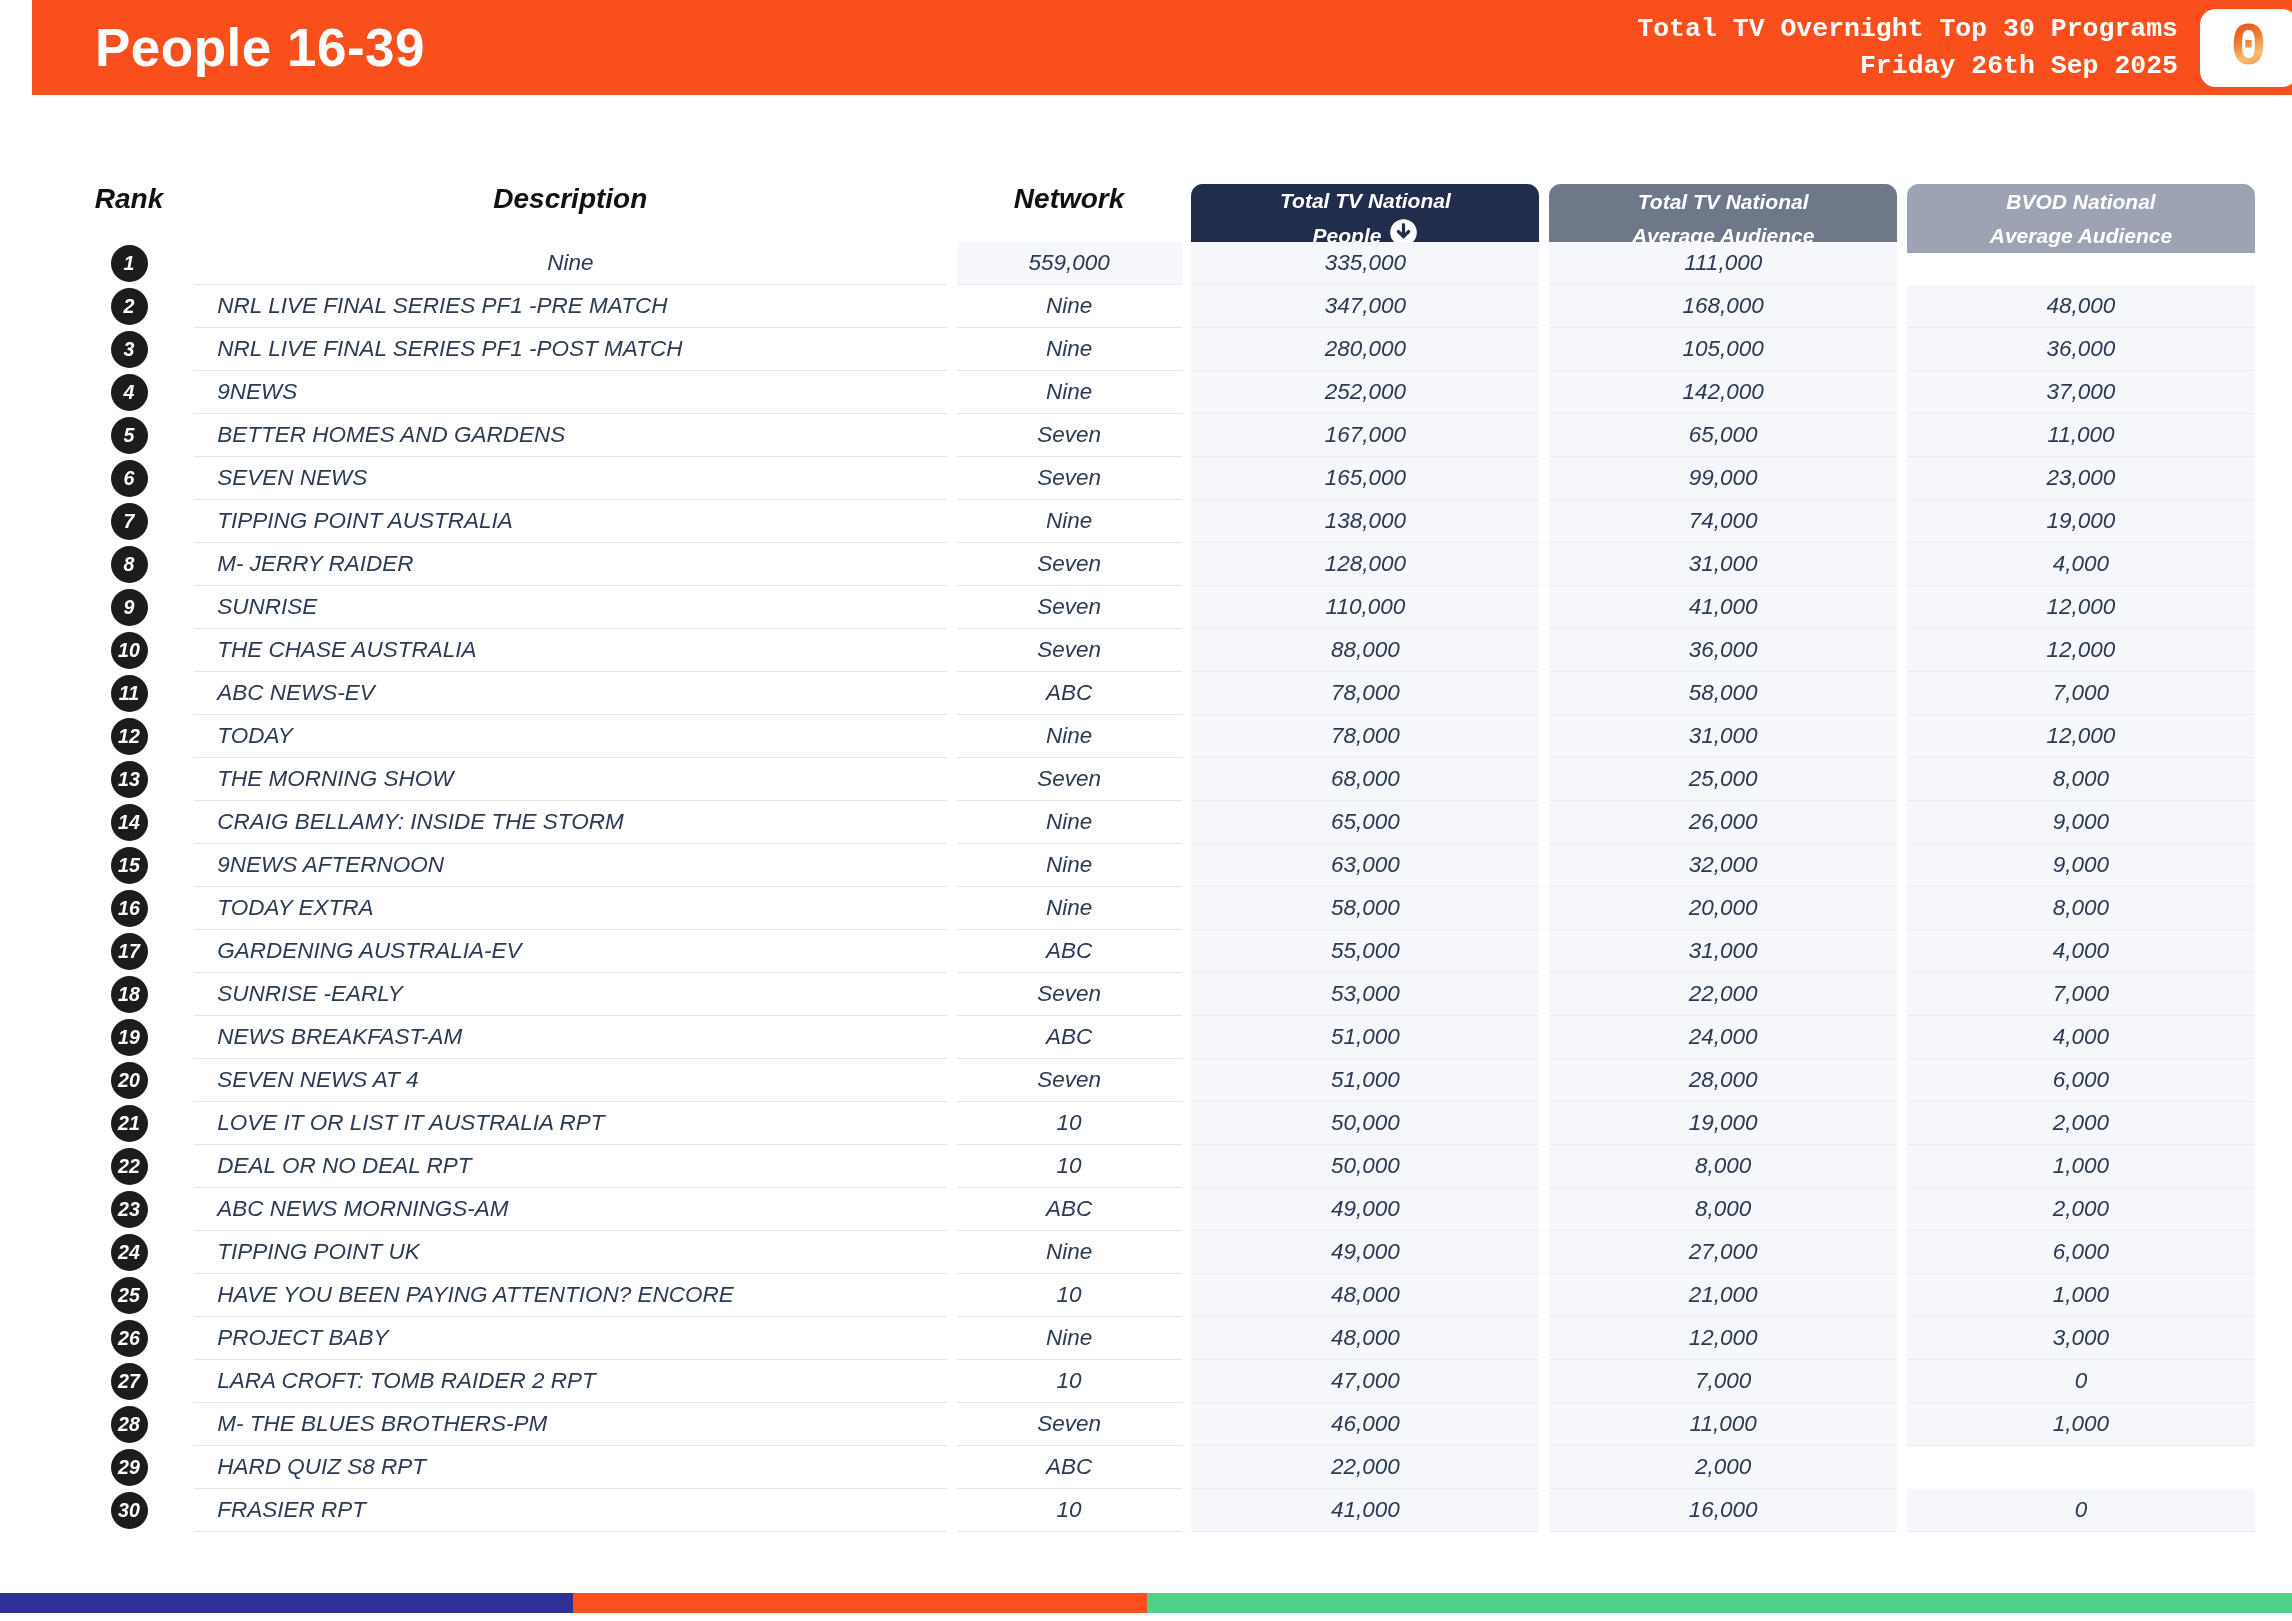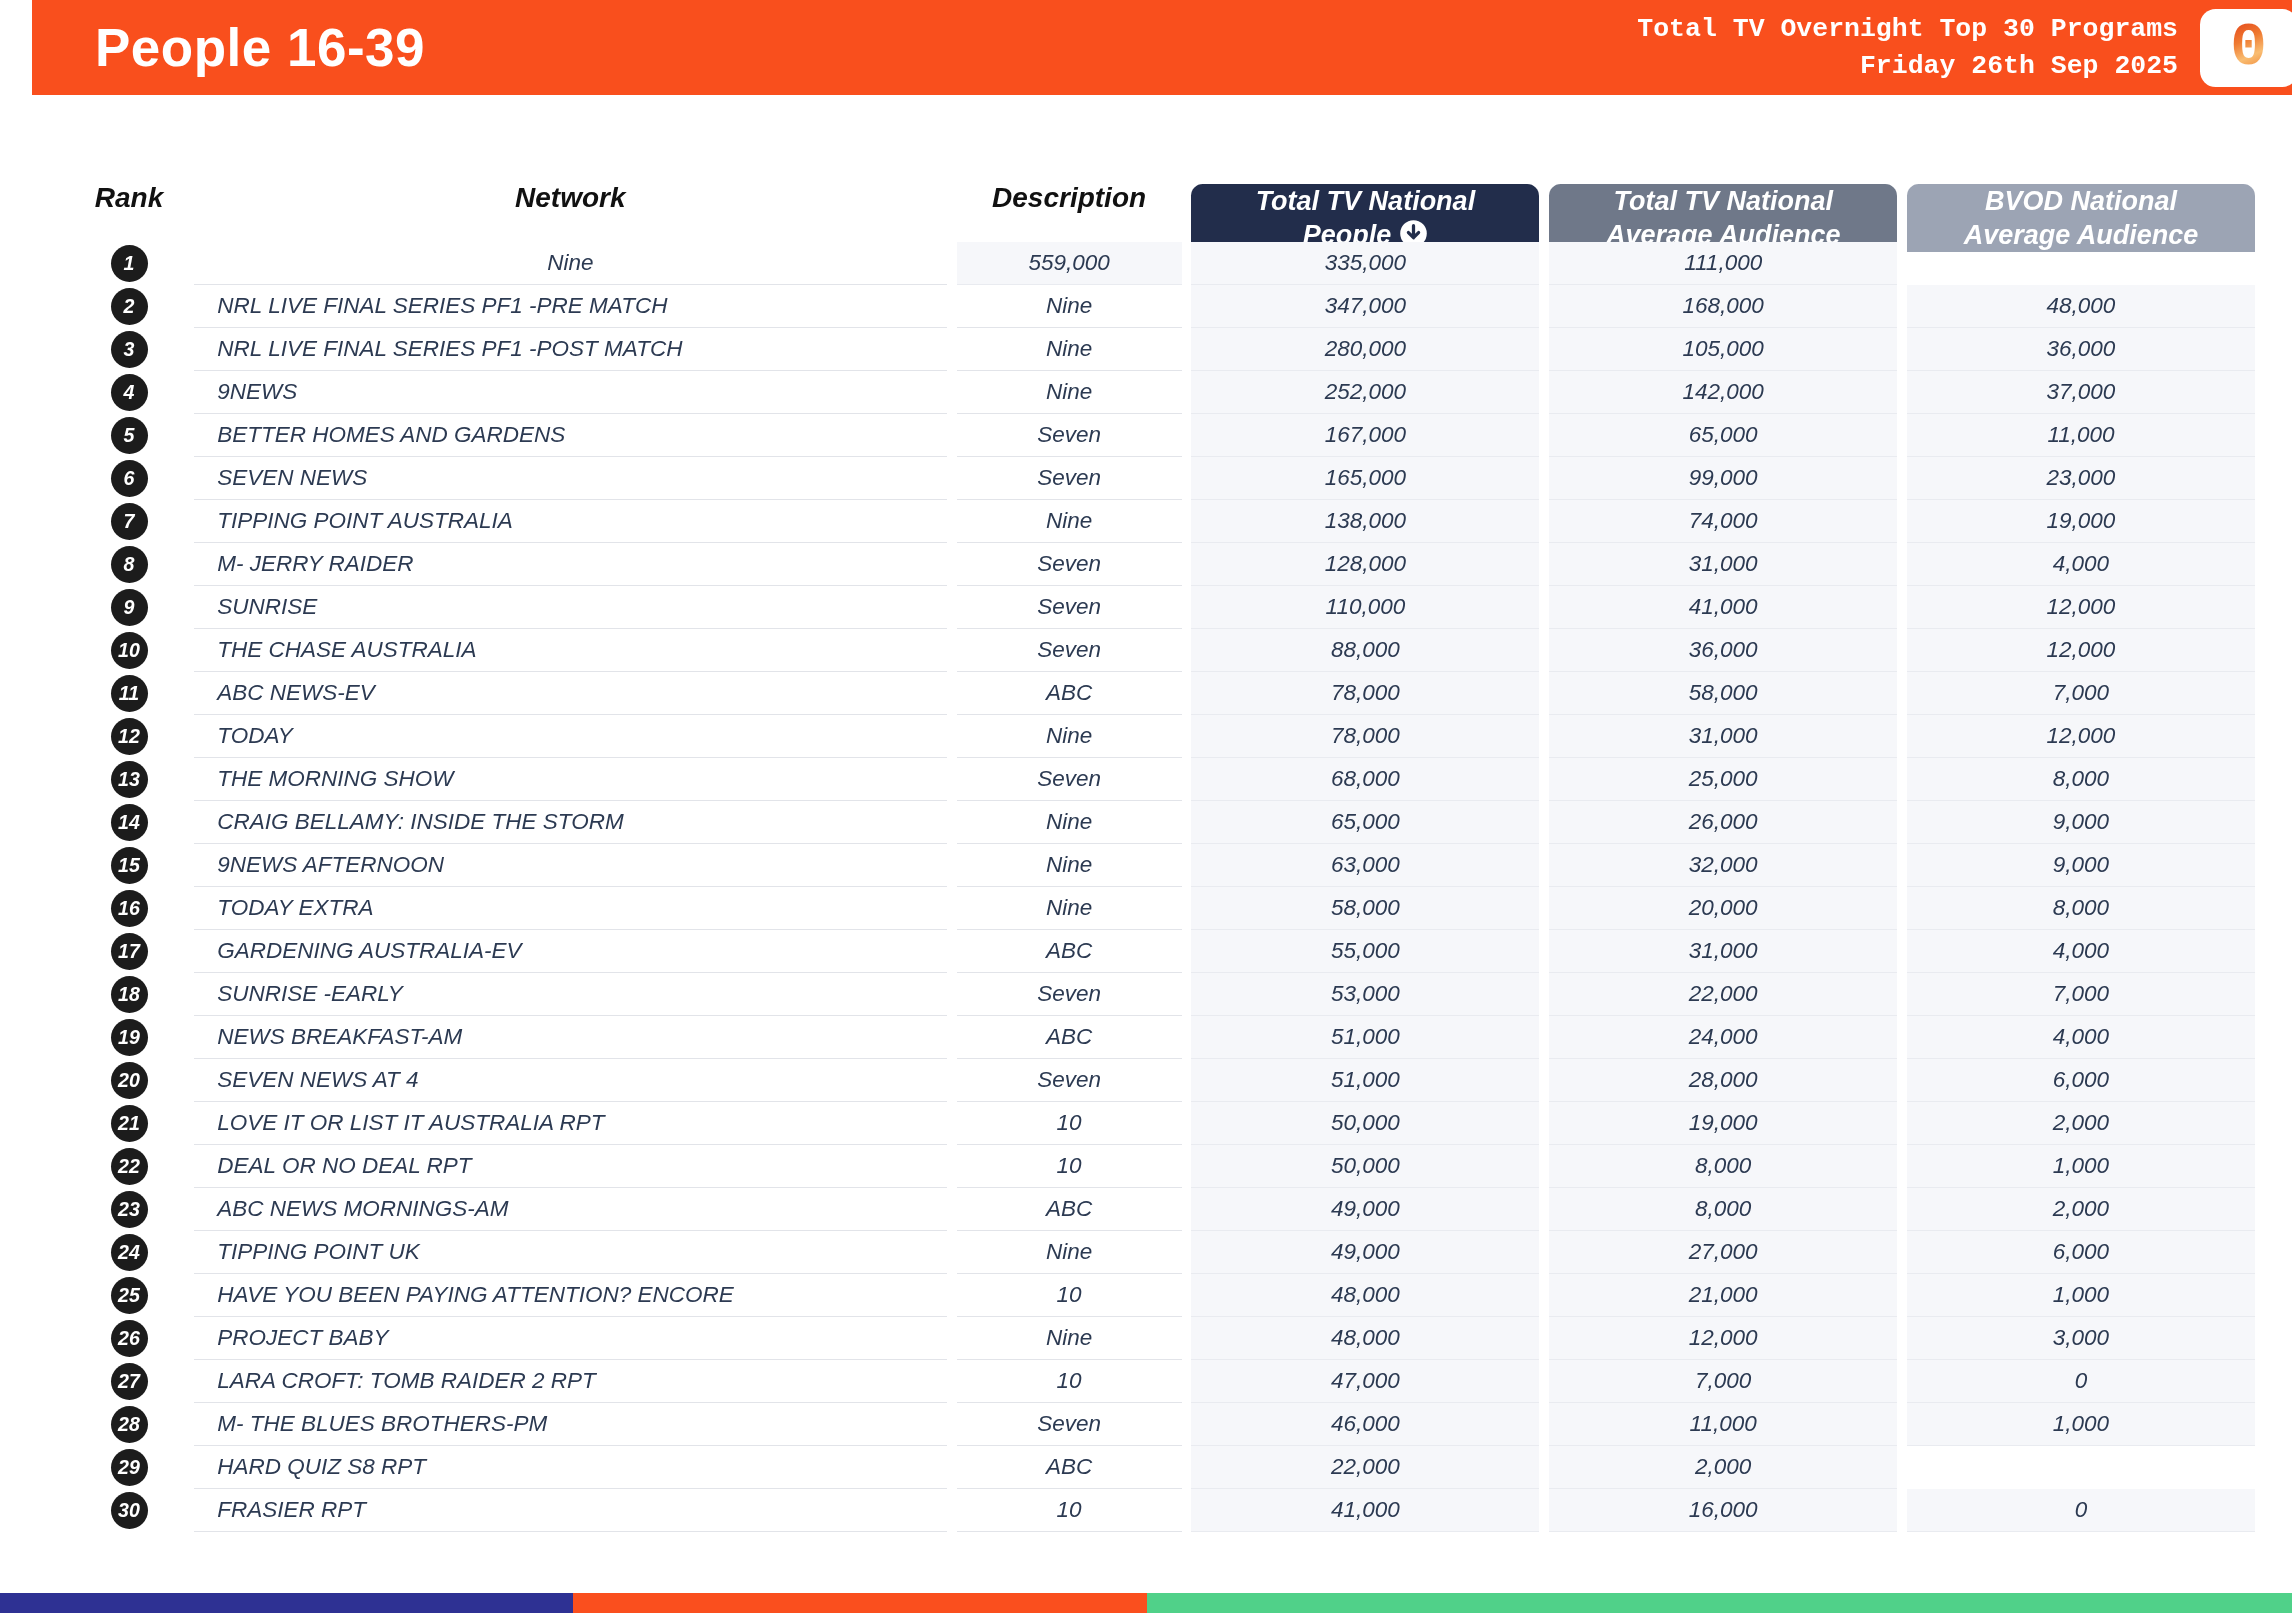--- a/index.html
+++ b/index.html
@@ -38,21 +38,21 @@
     display:grid;
     grid-template-columns:110px 753px 225px 348px 348px 348px;
     column-gap:9.8px;
   }
   .thead { height:98px; }
   .th.plain {
     color:#111111; font-size:28px; font-weight:bold;
     display:flex; align-items:center; justify-content:center;
   }
   .th.block {
-    color:#ffffff; font-size:27px; font-weight:bold; text-align:center; line-height:34px;
+    color:#ffffff; font-size:21px; font-weight:bold; text-align:center; line-height:34px;
     border-radius:11.8px 11.8px 0 0;
     display:flex; align-items:flex-end; justify-content:center;
     cursor:pointer;
     margin-top:40px;
   }
   .sort-icon { width:29px; height:29px; vertical-align:-3.9px; margin-left:7.8px; }
 
   .tr { height:43px; }
   .td { display:flex; align-items:center; font-size:22.5px; color:#2c3a52; }
   .rank-cell { justify-content:center; }
@@ -82,22 +82,22 @@
     </div>
     <div class="logo">
       <span class="logo-zero">0</span>
     </div>
   </div>
 </header>
 
 <main class="table">
   <div class="grid-row thead">
     <div class="th plain">Rank</div>
+    <div class="th plain">Description</div>
     <div class="th plain">Network</div>
-    <div class="th plain">Description</div>
     <div class="th block" style="background: rgb(34, 45, 75);">
       <span><span>Total TV National</span><br>
         <span>People</span><svg class="sort-icon" viewBox="0 0 24 24">
             <circle cx="12" cy="12" r="11" fill="#ffffff"></circle>
             <path d="M12 5.5 v9.5 M7.8 11.2 l4.2 4.3 4.2-4.3" stroke="#222d4b" stroke-width="2.7" fill="none" stroke-linecap="round" stroke-linejoin="round"></path>
           </svg>
       </span>
     </div>
     <div class="th block" style="background: rgb(111, 120, 137);">
       <span><span>Total TV National</span><br>

